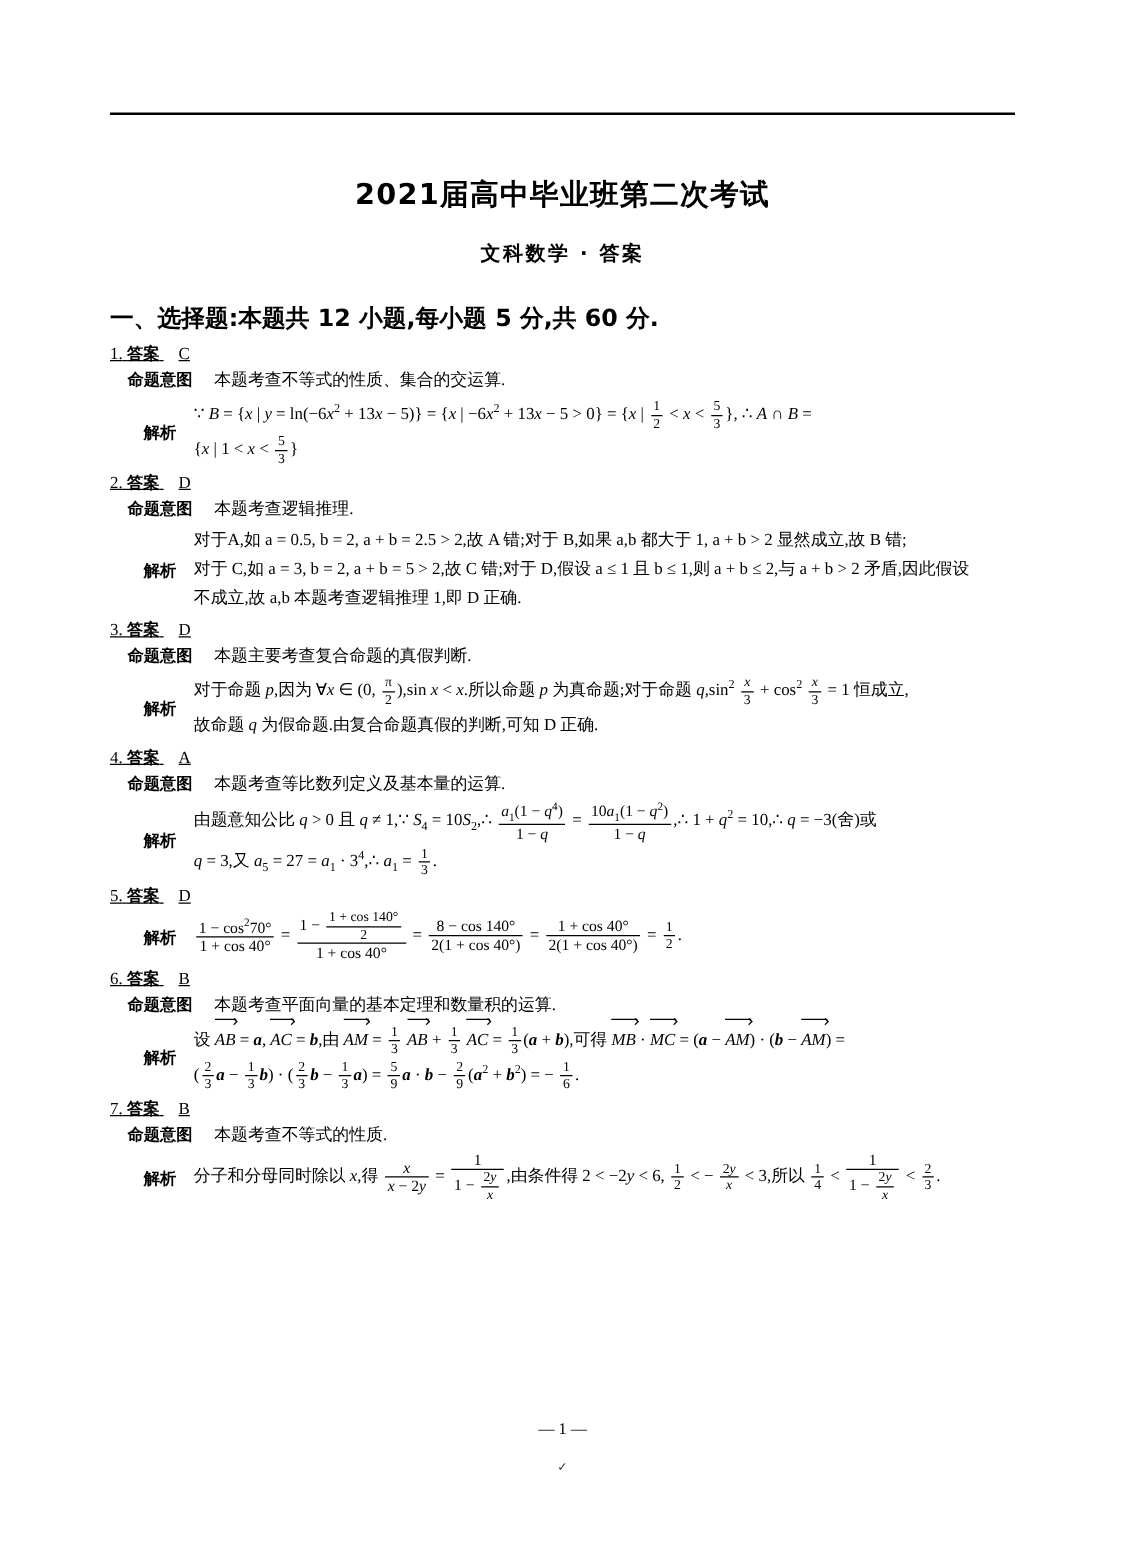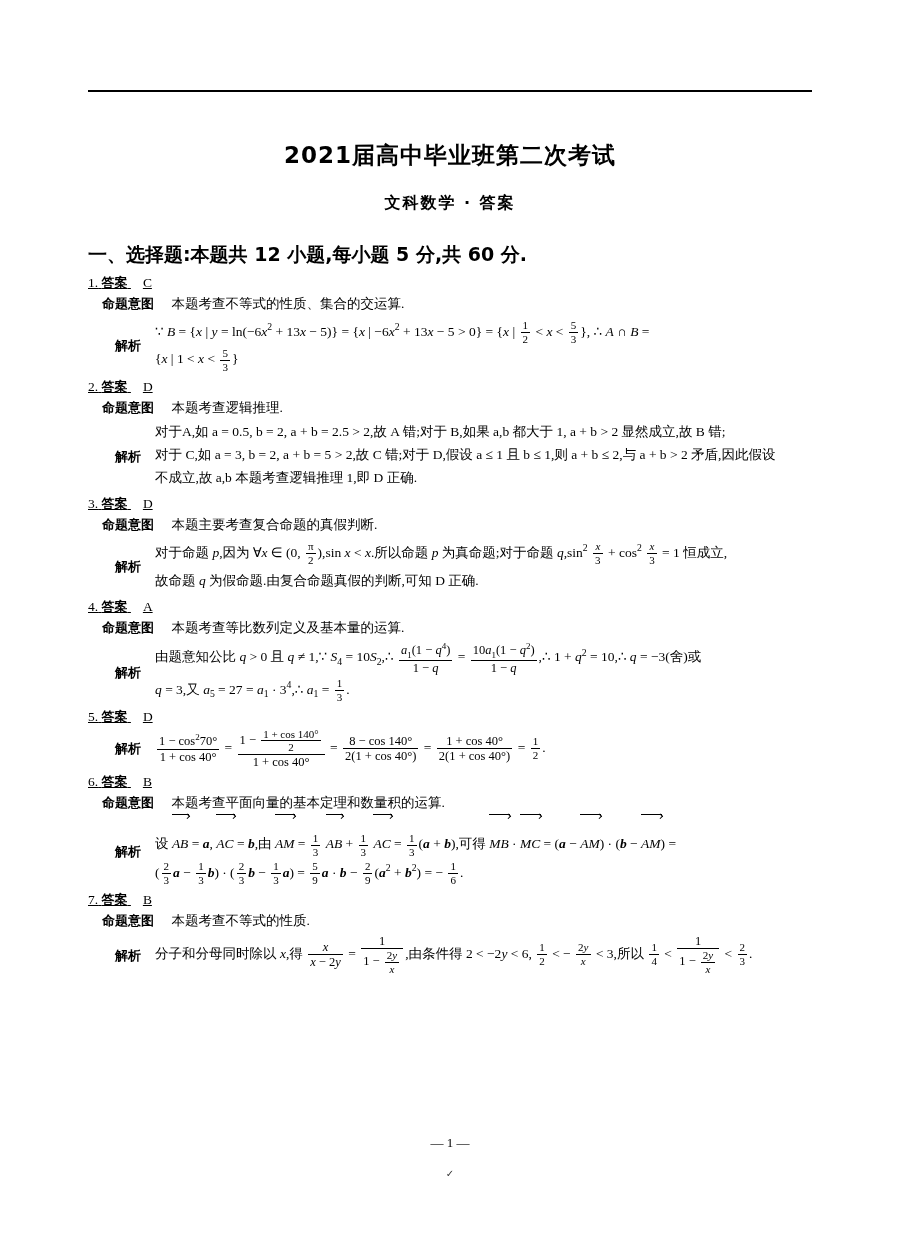--- a/index.html
+++ b/index.html
@@ -125,21 +125,21 @@
   .frac .den {
     display: block;
     padding: 0 2px;
   }
   .bigfrac {
     font-size: 12.5px;
   }
   .vec {
     display: inline-block;
     position: relative;
-    padding-top: 14px;
+    padding-top: 1px;
   }
   .vec::after {
     content: "";
     position: absolute;
     left: 0; right: -1px; top: -2px;
     height: 1px;
     background: #000;
   }
   .vec::before {
     content: "";

